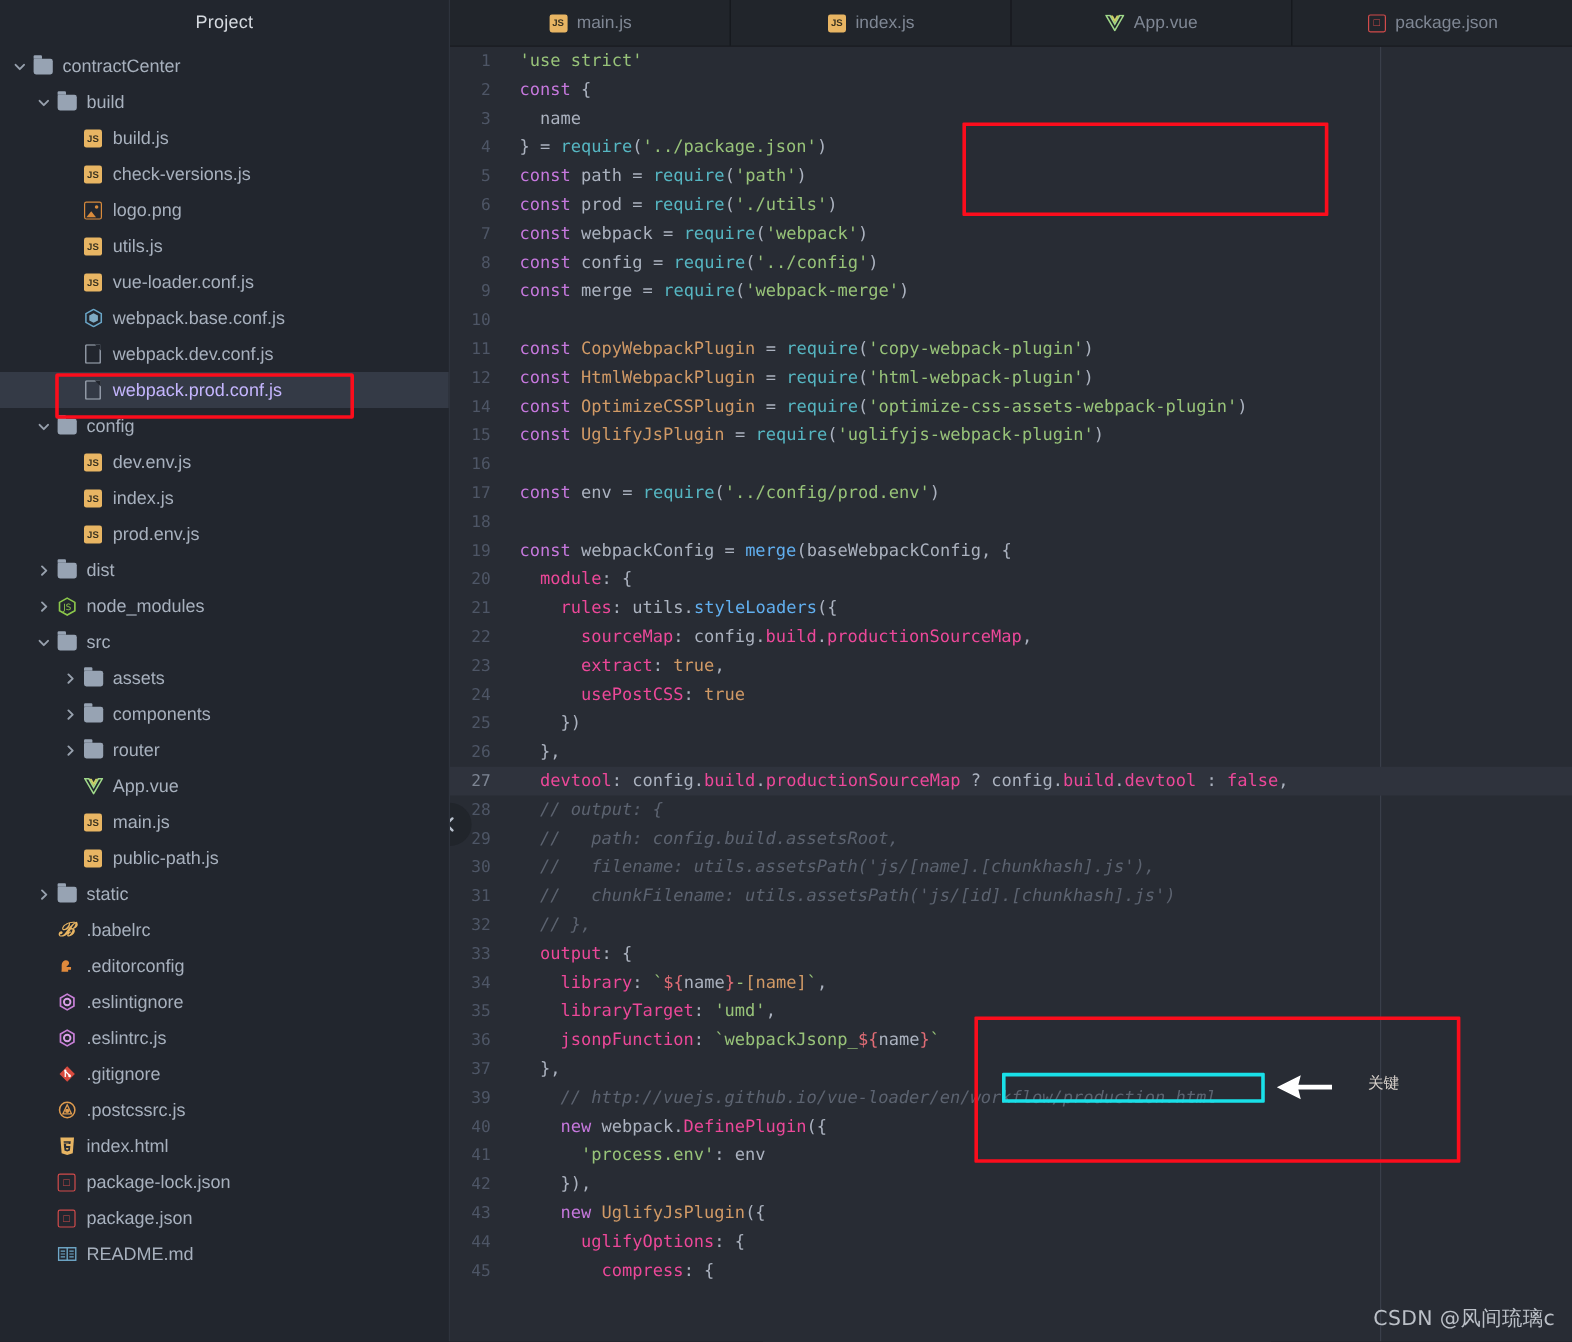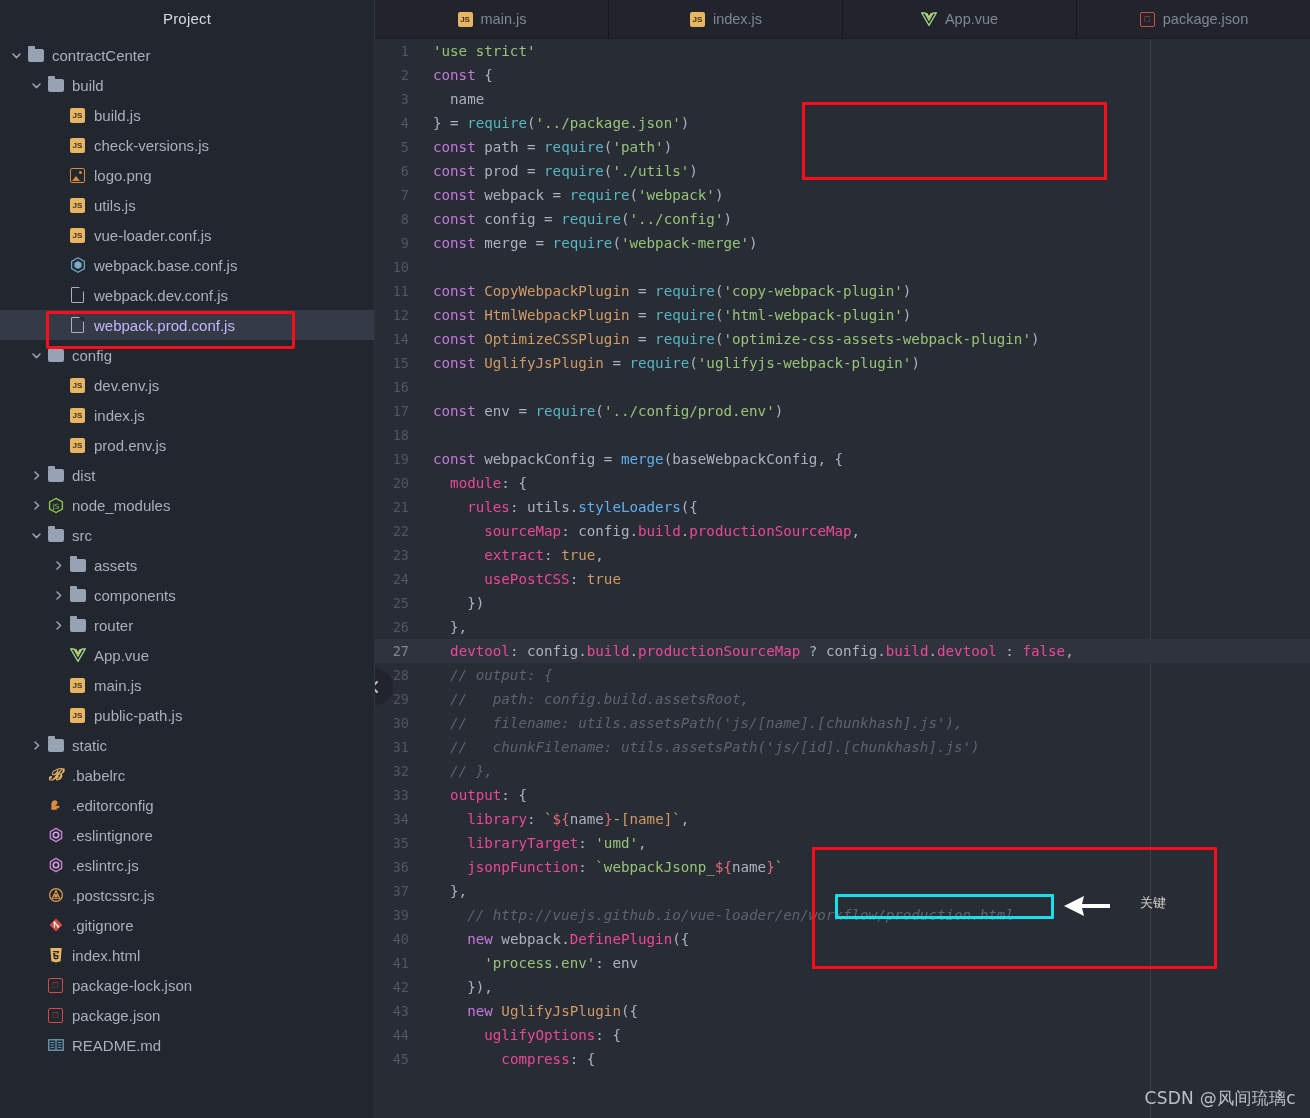--- a/index.html
+++ b/index.html
@@ -504,39 +504,39 @@
             <svg class="ic-eslint" viewBox="0 0 20 20">
               <path d="M10 1.8 L17 5.9 L17 14.1 L10 18.2 L3 14.1 L3 5.9 Z" fill="none" stroke="#c77fd6" stroke-width="1.8"></path>
               <circle cx="10" cy="10" r="3.4" fill="none" stroke="#d9a0e6" stroke-width="2"></circle>
             </svg>
           </span>
           <span class="lbl">.eslintrc.js</span>
         </div>
         <div class="tree-row ind1">
           <span class="arrow none"></span>
           <span class="ficon">
-            <svg class="ic-postcss" viewBox="0 0 20 20">
-              <circle cx="10" cy="10" r="8" fill="none" stroke="#dd9a4e" stroke-width="1.6"></circle>
-              <path d="M10 4.5 L14.5 14 L5.5 14 Z" fill="none" stroke="#dd9a4e" stroke-width="1.4"></path>
-              <circle cx="10" cy="11" r="2.2" fill="#dd9a4e"></circle>
-            </svg>
-          </span>
-          <span class="lbl">.postcssrc.js</span>
-        </div>
-        <div class="tree-row ind1">
-          <span class="arrow none"></span>
-          <span class="ficon">
             <svg class="ic-git" viewBox="0 0 20 20">
               <path d="M10 2 L18 10 L10 18 L2 10 Z" fill="#d84a3e"></path>
               <path d="M8 7 L12.5 11.5 M8 7 L8 13" stroke="#fff" stroke-width="1.4" fill="none"></path>
               <circle cx="12.5" cy="12" r="1.4" fill="#fff"></circle>
               <circle cx="8" cy="6.5" r="1.2" fill="#fff"></circle>
             </svg>
           </span>
           <span class="lbl">.gitignore</span>
+        </div>
+        <div class="tree-row ind1">
+          <span class="arrow none"></span>
+          <span class="ficon">
+            <svg class="ic-postcss" viewBox="0 0 20 20">
+              <circle cx="10" cy="10" r="8" fill="none" stroke="#dd9a4e" stroke-width="1.6"></circle>
+              <path d="M10 4.5 L14.5 14 L5.5 14 Z" fill="none" stroke="#dd9a4e" stroke-width="1.4"></path>
+              <circle cx="10" cy="11" r="2.2" fill="#dd9a4e"></circle>
+            </svg>
+          </span>
+          <span class="lbl">.postcssrc.js</span>
         </div>
         <div class="tree-row ind1">
           <span class="arrow none"></span>
           <span class="ficon">
             <svg class="ic-html5" viewBox="0 0 16 18">
               <path d="M1.5 1 L14.5 1 L13.3 16 L8 17.5 L2.7 16 Z" fill="#e8b563"></path>
               <path d="M4.6 4.5 L11.4 4.5 L11.1 7 L7 7 L7 9 L11 9 L10.6 13.4 L8 14.2 L5.4 13.4 L5.2 11 L6.9 11 L7 12.2 L8 12.5 L9.1 12.2 L9.2 10.8 L5.1 10.8 L4.7 6.6 L9.4 6.6 L9.5 5.9 L4.7 5.9 Z" fill="#282c34"></path>
             </svg>
           </span>
           <span class="lbl">index.html</span>

